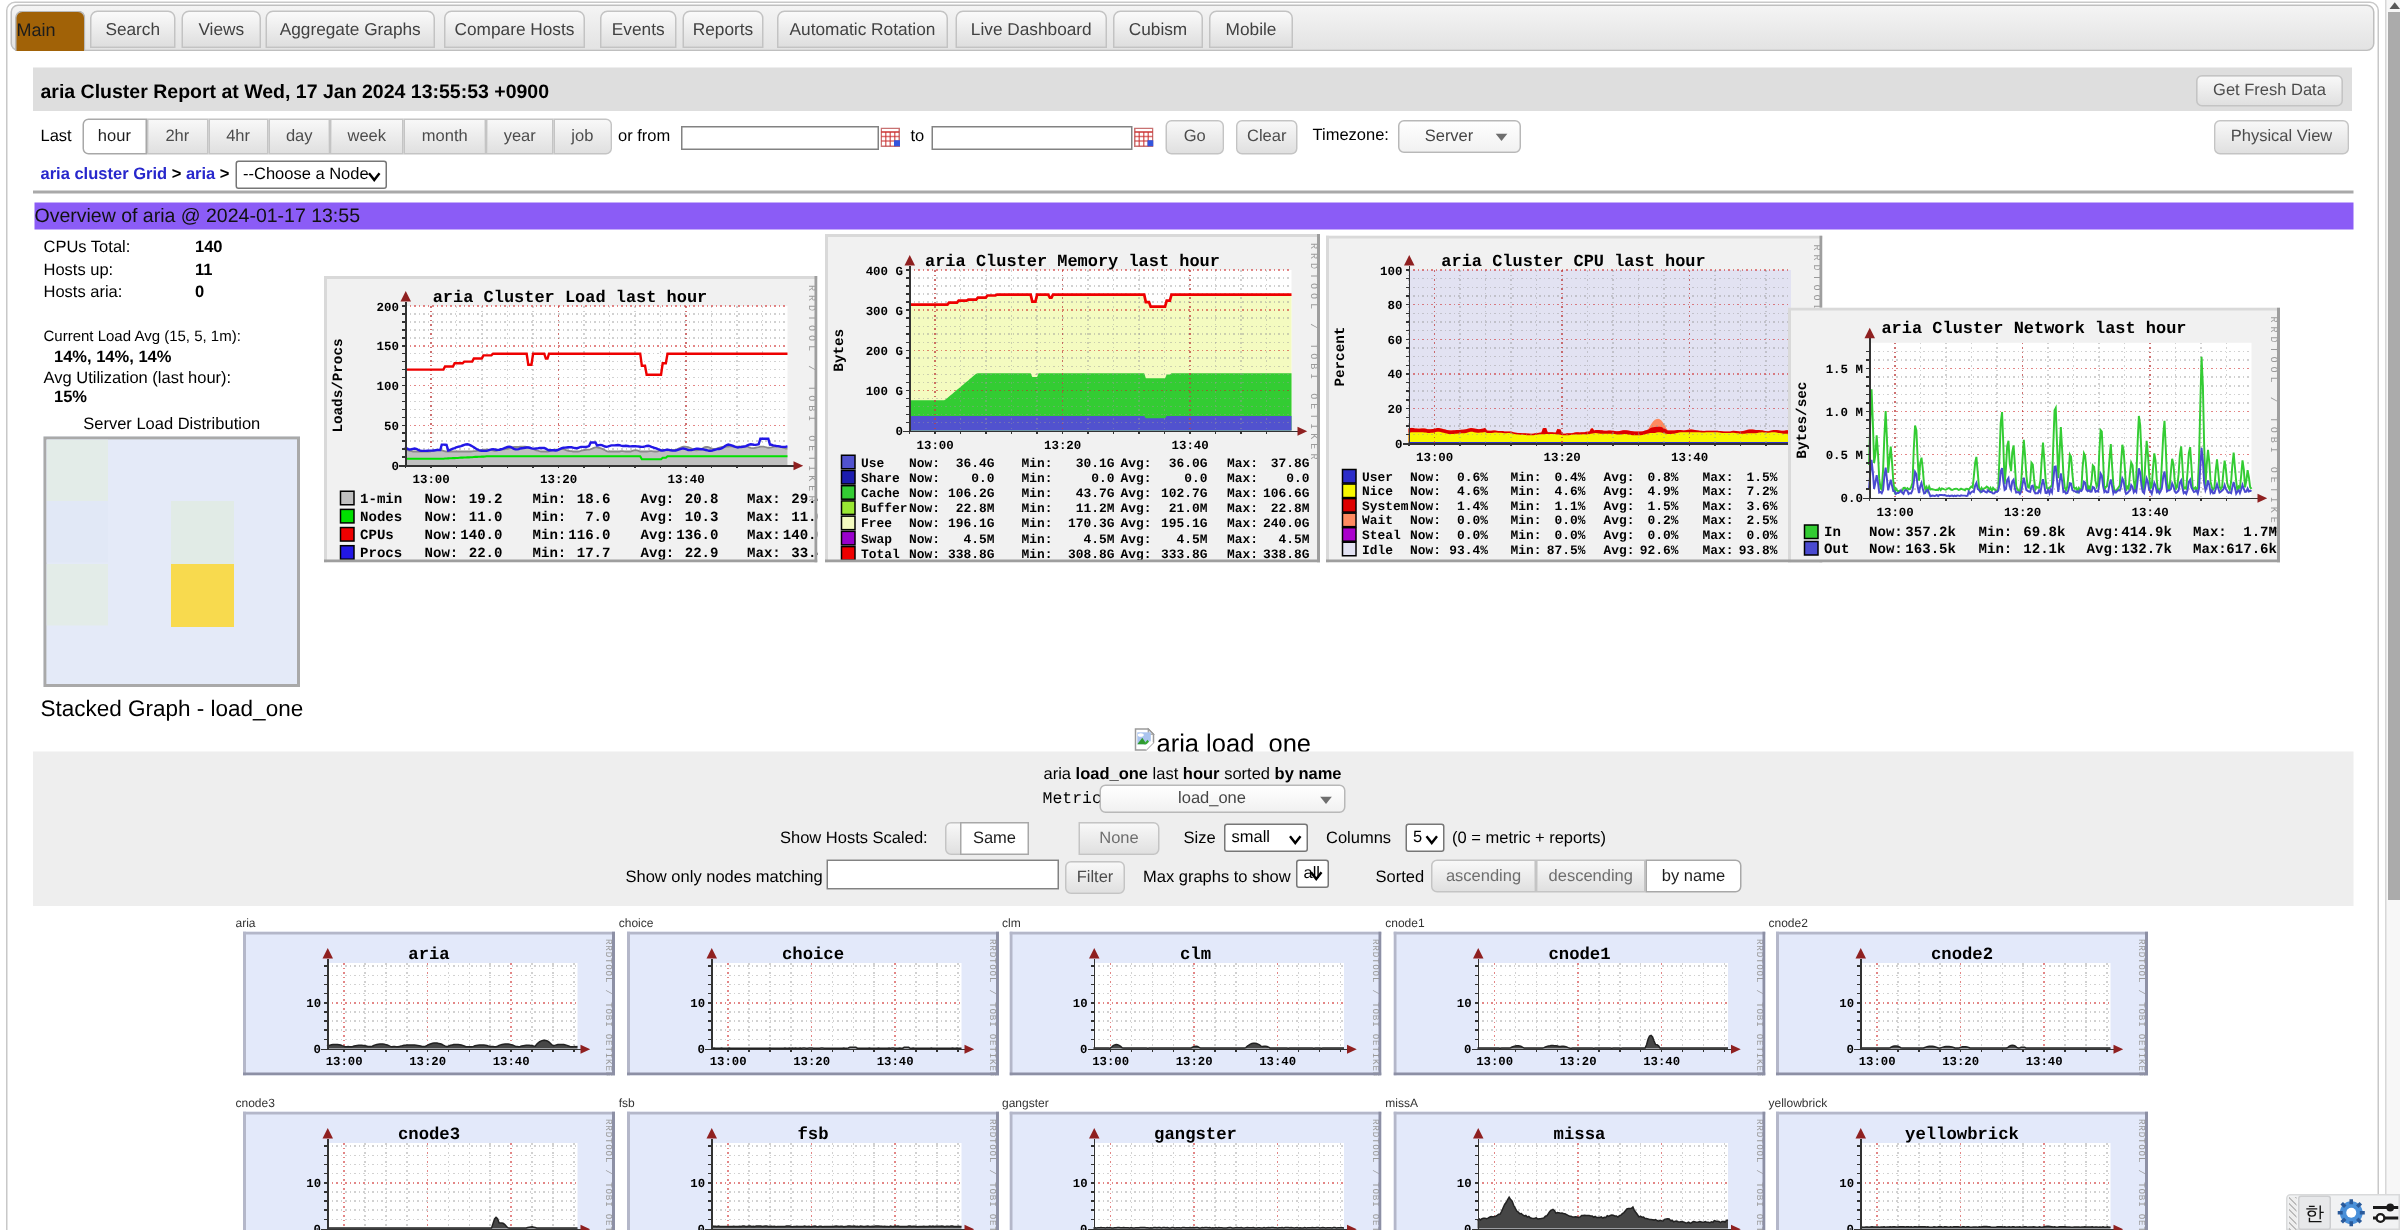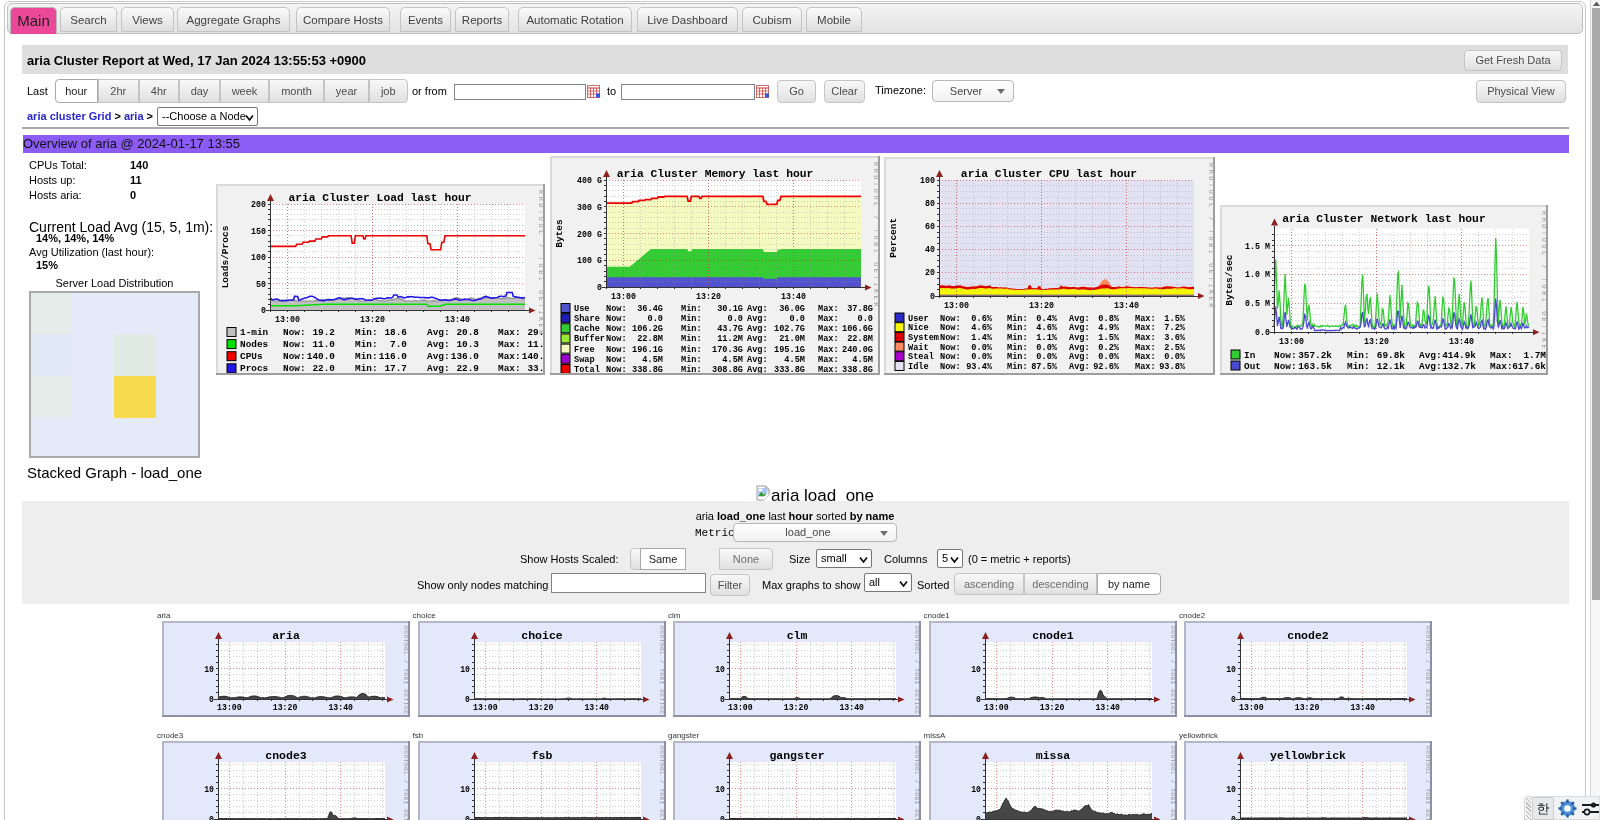--- a/index.html
+++ b/index.html
@@ -1,18 +1,18 @@
 <!DOCTYPE html>
 <html><head><meta charset="utf-8"><style>
 * { margin:0; padding:0; box-sizing:border-box; }
 html,body { width:1600px; height:820px; overflow:hidden; background:#fff; font-family:"Liberation Sans", sans-serif; position:relative; }
 #frame { position:absolute; left:4px; top:1px; width:1582px; height:900px; border:1px solid #c8c8c8; border-radius:6px; background:#fff; }
 #nav { position:absolute; left:7px; top:3px; width:1576px; height:31px; background:linear-gradient(#f4f4f4,#e3e3e3); border:1px solid #bfbfbf; border-radius:5px; }
 .tab { position:absolute; background:linear-gradient(#fafafa,#dedede); border:1px solid #c3c3c3; border-radius:5px 5px 0 0; color:#414141; font-size:11.5px; text-align:center; line-height:24px; white-space:nowrap; }
-.tab-on { position:absolute; background:#ec4899; border:1px solid #b9b9b9; border-bottom:none; border-radius:5px 5px 0 0; color:#1c1c1c; font-size:15px; text-align:center; line-height:25px; white-space:nowrap; z-index:3; }
+.tab-on { position:absolute; background:#a16207; border:1px solid #b9b9b9; border-bottom:none; border-radius:5px 5px 0 0; color:#1c1c1c; font-size:12px; text-align:left; line-height:25px; white-space:nowrap; z-index:3; }
 .btn { position:absolute; background:linear-gradient(#f8f8f8,#e0e0e0); border:1px solid #c4c4c4; border-radius:4px; color:#4c4c4c; text-align:center; white-space:nowrap; }
 .btn-on { position:absolute; background:#fff; border:1px solid #a8a8a8; border-radius:4px; color:#1e1e1e; text-align:center; white-space:nowrap; }
 .nsel { position:absolute; background:#fff; border:1px solid #767676; border-radius:2px; color:#000; white-space:nowrap; }
 .usel { position:absolute; background:linear-gradient(#ffffff,#f1f1f1); border:1px solid #b8b8b8; border-radius:4px; color:#454545; white-space:nowrap; }
 .tin { position:absolute; background:#fff; border:1px solid #828282; }
 </style></head><body>
 <div id="frame"></div>
 <div id="nav"></div>
 
 <div class="tab-on" style="left:10px;top:7px;width:47px;height:27px">Main</div>
@@ -77,21 +77,21 @@
       <path d="M1,2.5 L4.5,7 L8,2.5" fill="none" stroke="#000" stroke-width="1.6"></path>
     </svg></div>
 <div style="position:absolute;left:22px;top:127px;width:1547px;height:2px;background:#a9a9a9"></div>
 <div style="position:absolute;left:23px;top:135px;width:1546px;height:18px;background:#8b5cf6;text-align:left;font-size:13px;color:#111;line-height:18px">Overview of aria @ 2024-01-17 13:55</div>
 <div style="position:absolute;left:29px;top:159px;font-size:11px;font-weight:normal;color:#000;white-space:nowrap;">CPUs Total:</div>
 <div style="position:absolute;left:130px;top:159px;font-size:11px;font-weight:bold;color:#000;white-space:nowrap;">140</div>
 <div style="position:absolute;left:29px;top:174px;font-size:11px;font-weight:normal;color:#000;white-space:nowrap;">Hosts up:</div>
 <div style="position:absolute;left:130px;top:174px;font-size:11px;font-weight:bold;color:#000;white-space:nowrap;">11</div>
 <div style="position:absolute;left:29px;top:189px;font-size:11px;font-weight:normal;color:#000;white-space:nowrap;">Hosts aria:</div>
 <div style="position:absolute;left:130px;top:189px;font-size:11px;font-weight:bold;color:#000;white-space:nowrap;">0</div>
-<div style="position:absolute;left:29px;top:219px;font-size:14px;font-weight:normal;color:#000;white-space:nowrap;">Current Load Avg (15, 5, 1m):</div>
+<div style="position:absolute;left:29px;top:219px;font-size:10px;font-weight:normal;color:#000;white-space:nowrap;">Current Load Avg (15, 5, 1m):</div>
 <div style="position:absolute;left:36px;top:232px;font-size:11px;font-weight:bold;color:#000;white-space:nowrap;">14%, 14%, 14%</div>
 <div style="position:absolute;left:29px;top:246px;font-size:11px;font-weight:normal;color:#000;white-space:nowrap;">Avg Utilization (last hour):</div>
 <div style="position:absolute;left:36px;top:259px;font-size:11px;font-weight:bold;color:#000;white-space:nowrap;">15%</div>
 <div style="position:absolute;left:29px;top:277px;font-size:11px;font-weight:normal;color:#000;white-space:nowrap;width:171px;text-align:center;">Server Load Distribution</div>
 <div style="position:absolute;left:29px;top:291px;width:171px;height:167px;border:2px solid #a9a9a9;background:#e4eaf8"><svg width="167" height="163" xmlns="http://www.w3.org/2000/svg">
       <rect width="167" height="163" fill="#e4eaf8"></rect>
       <rect x="0" y="0" width="41" height="41" fill="#e3ece8"></rect>
       <rect x="0" y="41" width="41" height="41" fill="#e1e8f6"></rect>
       <rect x="83" y="41" width="42" height="42" fill="#e1ebe6"></rect>
       <rect x="0" y="83" width="41" height="41" fill="#e3ece8"></rect>
@@ -573,21 +573,21 @@
       <text x="173" y="212.0" text-anchor="end" font-family="Liberation Mono, monospace" font-size="8.6" font-weight="bold" fill="#000">87.5%</text>
       <text x="185" y="212.0" font-family="Liberation Mono, monospace" font-size="8.6" font-weight="bold" fill="#000">Avg:</text>
       <text x="235" y="212.0" text-anchor="end" font-family="Liberation Mono, monospace" font-size="8.6" font-weight="bold" fill="#000">92.6%</text>
       <text x="251" y="212.0" font-family="Liberation Mono, monospace" font-size="8.6" font-weight="bold" fill="#000">Max:</text>
       <text x="301" y="212.0" text-anchor="end" font-family="Liberation Mono, monospace" font-size="8.6" font-weight="bold" fill="#000">93.8%</text>
       <rect x="0" y="0" width="331" height="2" fill="#d9d9d9"></rect>
       <rect x="0" y="0" width="2" height="218" fill="#d9d9d9"></rect>
       <rect x="0" y="216" width="331" height="2" fill="#9e9e9e"></rect>
       <rect x="329" y="0" width="2" height="218" fill="#9e9e9e"></rect>
     </svg></div>
-<div style="position:absolute;left:1220px;top:205px;width:328px;height:170px;"><svg width="328" height="170" xmlns="http://www.w3.org/2000/svg">
+<div style="position:absolute;left:1192px;top:205px;width:328px;height:170px;"><svg width="328" height="170" xmlns="http://www.w3.org/2000/svg">
       <rect width="328" height="170" fill="#f1f1f1"></rect>
       <rect x="54" y="23.5" width="255" height="103.2" fill="#ffffff"></rect>
       <line x1="54.4" y1="23.5" x2="54.4" y2="126.7" stroke="#999999" stroke-opacity="0.45" stroke-width="1" stroke-dasharray="1,2" shape-rendering="crispEdges"></line>
       <line x1="71.4" y1="23.5" x2="71.4" y2="126.7" stroke="#999999" stroke-opacity="0.45" stroke-width="1" stroke-dasharray="1,2" shape-rendering="crispEdges"></line>
       <line x1="88.4" y1="23.5" x2="88.4" y2="126.7" stroke="#999999" stroke-opacity="0.45" stroke-width="1" stroke-dasharray="1,2" shape-rendering="crispEdges"></line>
       <line x1="105.4" y1="23.5" x2="105.4" y2="126.7" stroke="#999999" stroke-opacity="0.45" stroke-width="1" stroke-dasharray="1,2" shape-rendering="crispEdges"></line>
       <line x1="122.4" y1="23.5" x2="122.4" y2="126.7" stroke="#999999" stroke-opacity="0.45" stroke-width="1" stroke-dasharray="1,2" shape-rendering="crispEdges"></line>
       <line x1="139.4" y1="23.5" x2="139.4" y2="126.7" stroke="#999999" stroke-opacity="0.45" stroke-width="1" stroke-dasharray="1,2" shape-rendering="crispEdges"></line>
       <line x1="156.4" y1="23.5" x2="156.4" y2="126.7" stroke="#999999" stroke-opacity="0.45" stroke-width="1" stroke-dasharray="1,2" shape-rendering="crispEdges"></line>
       <line x1="173.4" y1="23.5" x2="173.4" y2="126.7" stroke="#999999" stroke-opacity="0.45" stroke-width="1" stroke-dasharray="1,2" shape-rendering="crispEdges"></line>
@@ -723,21 +723,21 @@
     </svg></div>
 <div style="position:absolute;left:884px;top:553px;font-size:11px;font-weight:normal;color:#000;white-space:nowrap;">Columns</div>
 <div class="nsel" style="left:937px;top:549px;width:26px;height:19px;font-size:11px;line-height:17px;padding-left:4px">5<svg style="position:absolute;right:3px;top:5px" width="9" height="9">
       <path d="M1,2.5 L4.5,7 L8,2.5" fill="none" stroke="#000" stroke-width="1.6"></path>
     </svg></div>
 <div style="position:absolute;left:968px;top:553px;font-size:11px;font-weight:normal;color:#000;white-space:nowrap;">(0 = metric + reports)</div>
 <div style="position:absolute;left:417px;top:579px;font-size:11px;font-weight:normal;color:#000;white-space:nowrap;">Show only nodes matching</div>
 <div class="tin" style="left:551px;top:573px;width:155px;height:20px"></div>
 <div class="btn" style="left:710px;top:574px;width:40px;height:22px;font-size:11px;line-height:20px;z-index:1">Filter</div>
 <div style="position:absolute;left:762px;top:579px;font-size:11px;font-weight:normal;color:#000;white-space:nowrap;">Max graphs to show</div>
-<div class="nsel" style="left:864px;top:573px;width:48px;height:19px;font-size:11px;line-height:17px;padding-left:4px">all<svg style="position:absolute;right:3px;top:5px" width="9" height="9">
+<div class="nsel" style="left:864px;top:573px;width:22px;height:19px;font-size:11px;line-height:17px;padding-left:4px">all<svg style="position:absolute;right:3px;top:5px" width="9" height="9">
       <path d="M1,2.5 L4.5,7 L8,2.5" fill="none" stroke="#000" stroke-width="1.6"></path>
     </svg></div>
 <div style="position:absolute;left:917px;top:579px;font-size:11px;font-weight:normal;color:#000;white-space:nowrap;">Sorted</div>
 <div class="btn" style="left:954px;top:573px;width:70px;height:22px;font-size:11px;line-height:20px;border-radius:4px 0 0 4px;color:#6e6e6e">ascending</div>
 <div class="btn" style="left:1024px;top:573px;width:73px;height:22px;font-size:11px;line-height:20px;border-radius:0;color:#6e6e6e">descending</div>
 <div class="btn-on" style="left:1097px;top:573px;width:64px;height:22px;font-size:11px;line-height:20px;border-radius:0 4px 4px 0;z-index:2">by name</div>
 <div style="position:absolute;left:157px;top:611px;font-size:8px;font-weight:normal;color:#333;white-space:nowrap;">aria</div>
 <div style="position:absolute;left:162px;top:621px;width:248px;height:96px;"><svg width="248" height="96" xmlns="http://www.w3.org/2000/svg">
       <rect width="248" height="96" fill="#e3e9fa"></rect>
       <rect x="56" y="21" width="167" height="57" fill="#ffffff"></rect>

